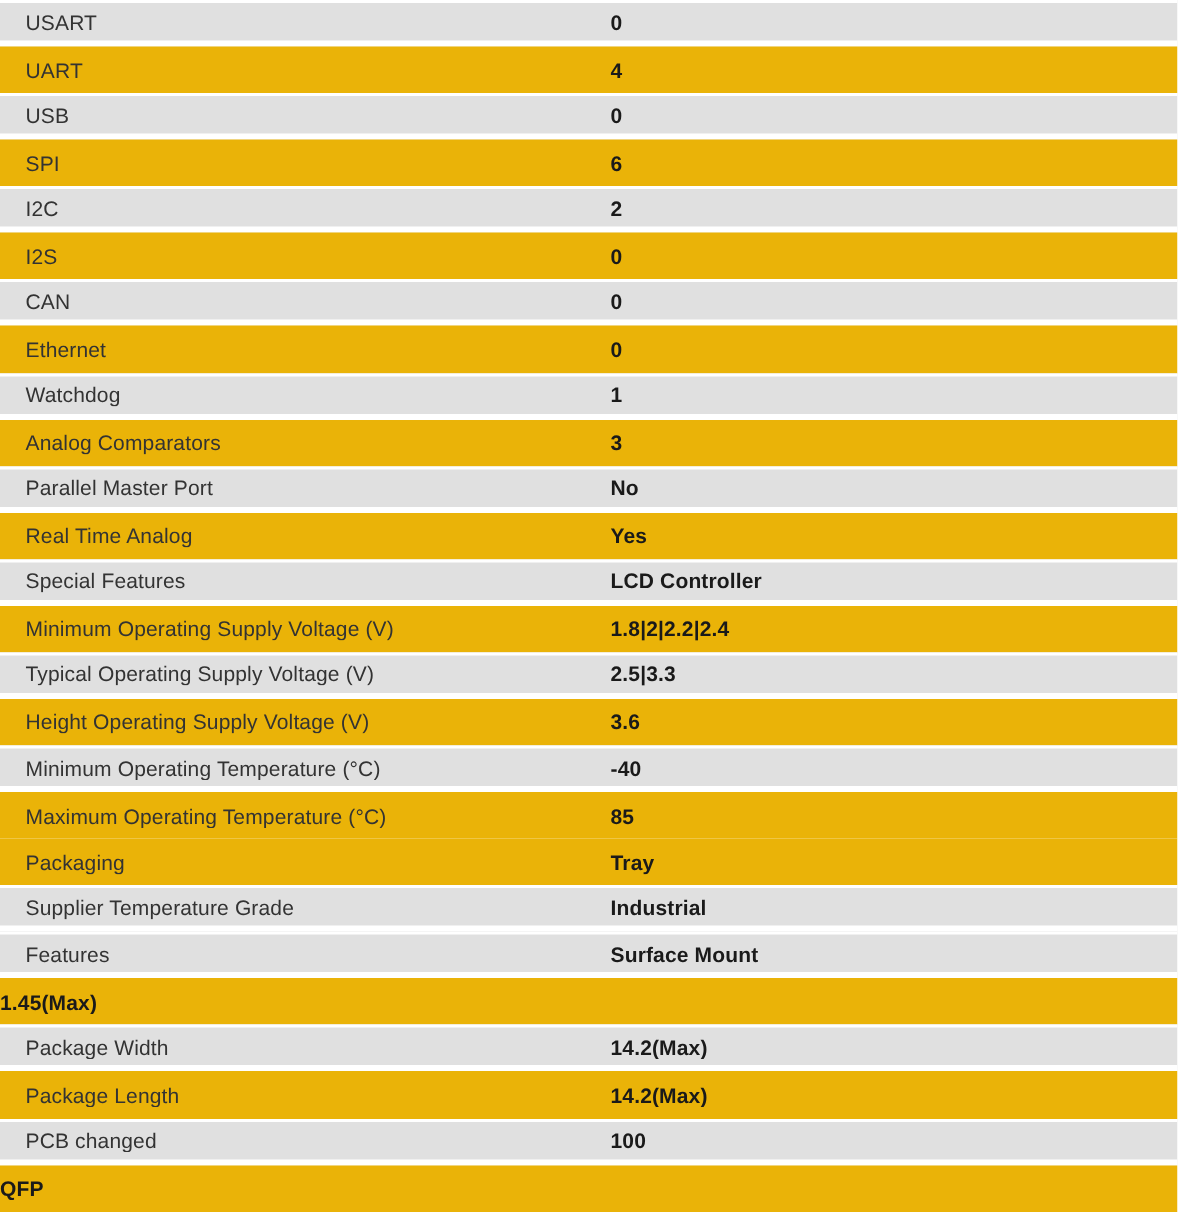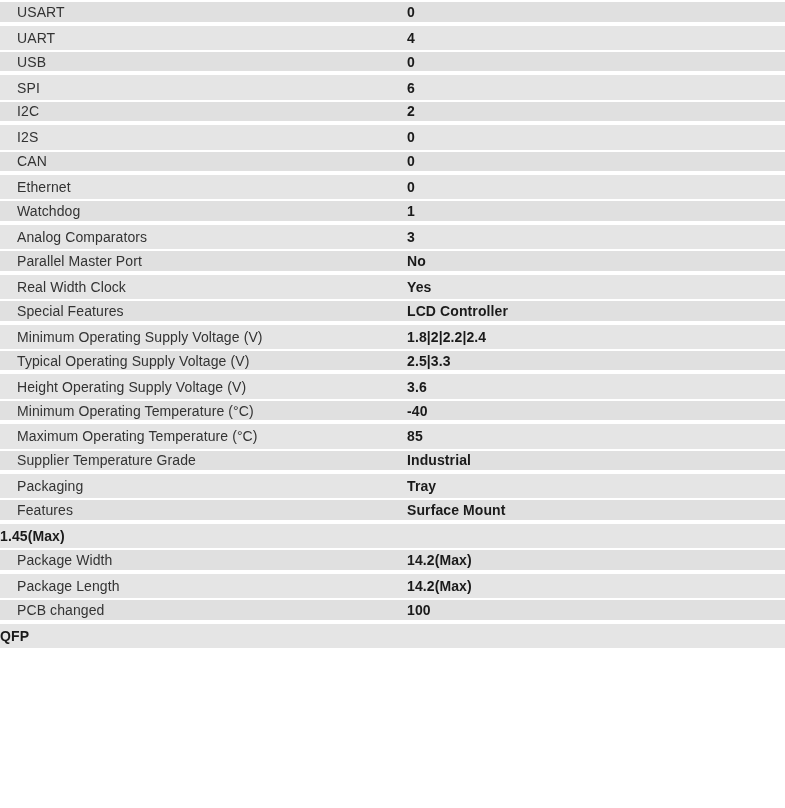--- a/index.html
+++ b/index.html
@@ -8,31 +8,31 @@
     background: #ffffff;
   }
   body {
     width: 785px;
     height: 808px;
     font-family: "Liberation Sans", sans-serif;
     -webkit-font-smoothing: antialiased;
   }
   .spec-table {
     width: 785px;
-    height: 648px;
+    height: 808px;
     overflow: hidden;
     display: flex;
     flex-direction: column;
   }
   .row {
     box-sizing: border-box;
     height: calc(808px / 26);
     display: flex;
     align-items: center;
-    background: #e5e5e5;
+    background: #eab308;
   }
   .row.alt {
     background: #e0e0e0;
     border-top: 2px solid #ffffff;
     border-bottom: 4px solid #ffffff;
   }
   .label {
     box-sizing: border-box;
     flex: 0 0 407px;
     padding-left: 17px;
@@ -95,21 +95,21 @@
     </div>
     <div class="row">
       <div class="label">Analog Comparators</div>
       <div class="value">3</div>
     </div>
     <div class="row alt">
       <div class="label">Parallel Master Port</div>
       <div class="value">No</div>
     </div>
     <div class="row">
-      <div class="label">Real Width Clock</div>
+      <div class="label">Real Time Analog</div>
       <div class="value">Yes</div>
     </div>
     <div class="row alt">
       <div class="label">Special Features</div>
       <div class="value">LCD Controller</div>
     </div>
     <div class="row">
       <div class="label">Minimum Operating Supply Voltage (V)</div>
       <div class="value">1.8|2|2.2|2.4</div>
     </div>
@@ -122,27 +122,27 @@
       <div class="value">3.6</div>
     </div>
     <div class="row alt">
       <div class="label">Minimum Operating Temperature (°C)</div>
       <div class="value">-40</div>
     </div>
     <div class="row">
       <div class="label">Maximum Operating Temperature (°C)</div>
       <div class="value">85</div>
     </div>
+    <div class="row">
+      <div class="label">Packaging</div>
+      <div class="value">Tray</div>
+    </div>
     <div class="row alt">
       <div class="label">Supplier Temperature Grade</div>
       <div class="value">Industrial</div>
-    </div>
-    <div class="row">
-      <div class="label">Packaging</div>
-      <div class="value">Tray</div>
     </div>
     <div class="row alt">
       <div class="label">Features</div>
       <div class="value">Surface Mount</div>
     </div>
     <div class="row">
       <div class="value">1.45(Max)</div>
     </div>
     <div class="row alt">
       <div class="label">Package Width</div>

